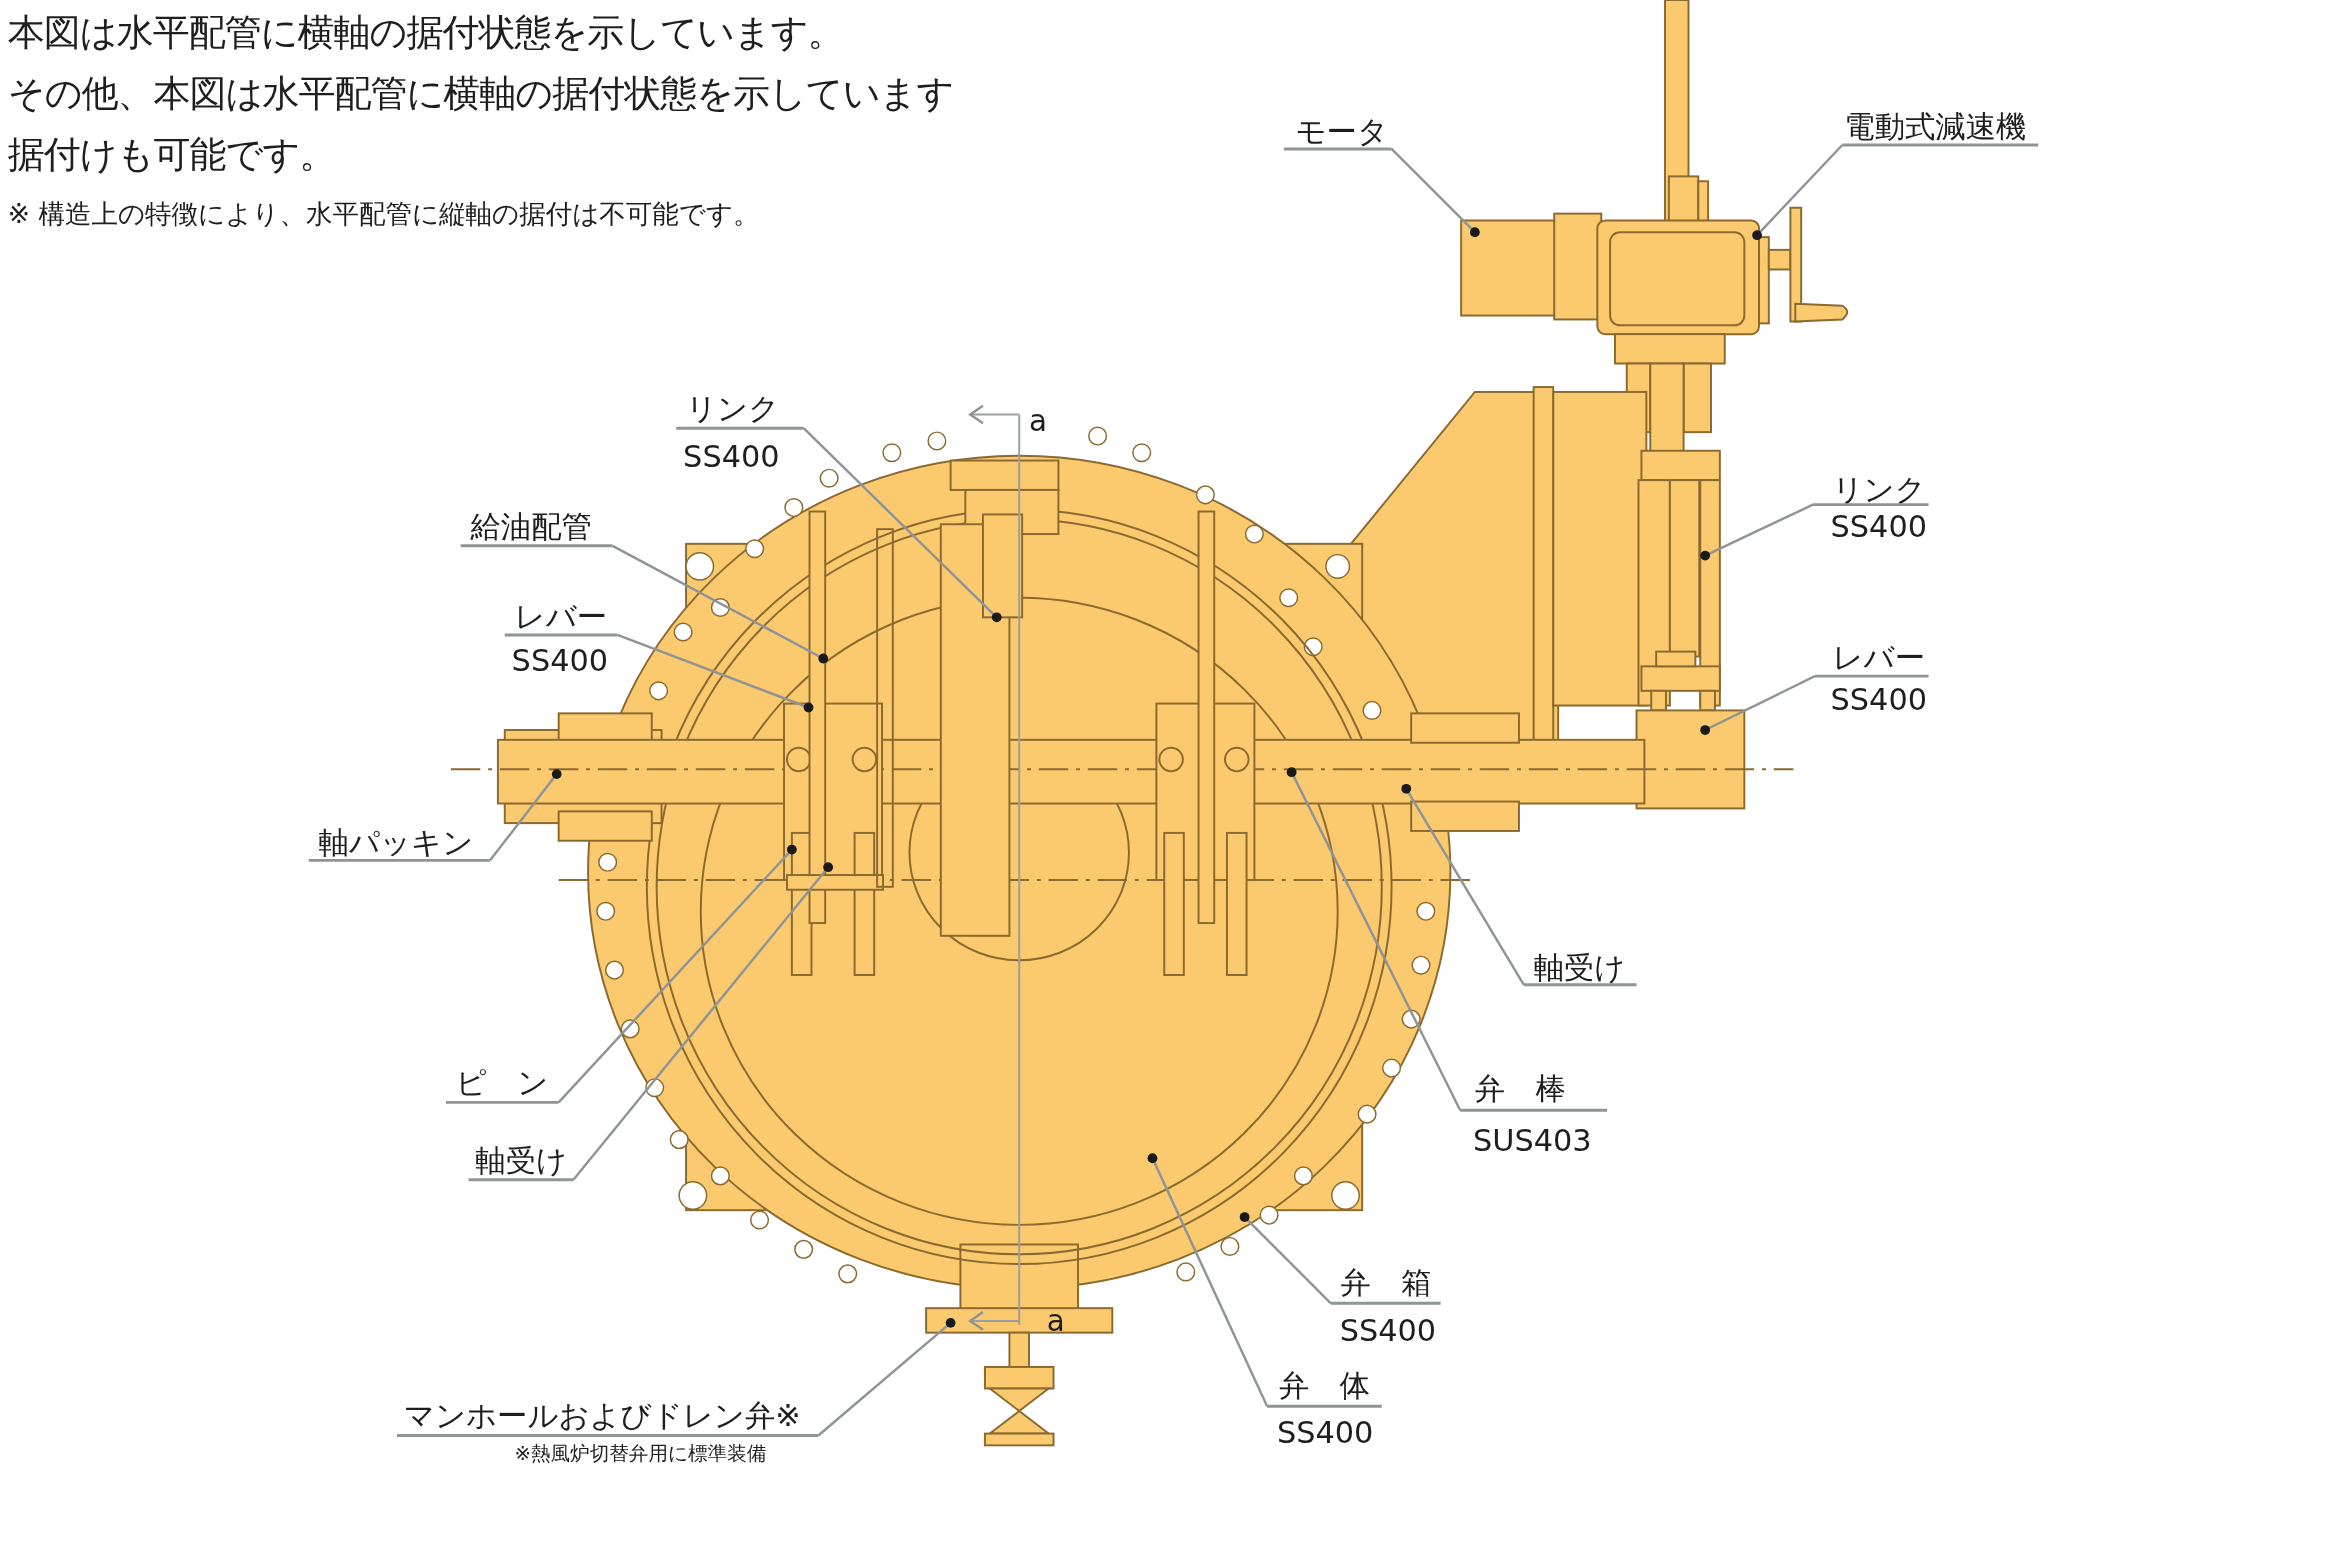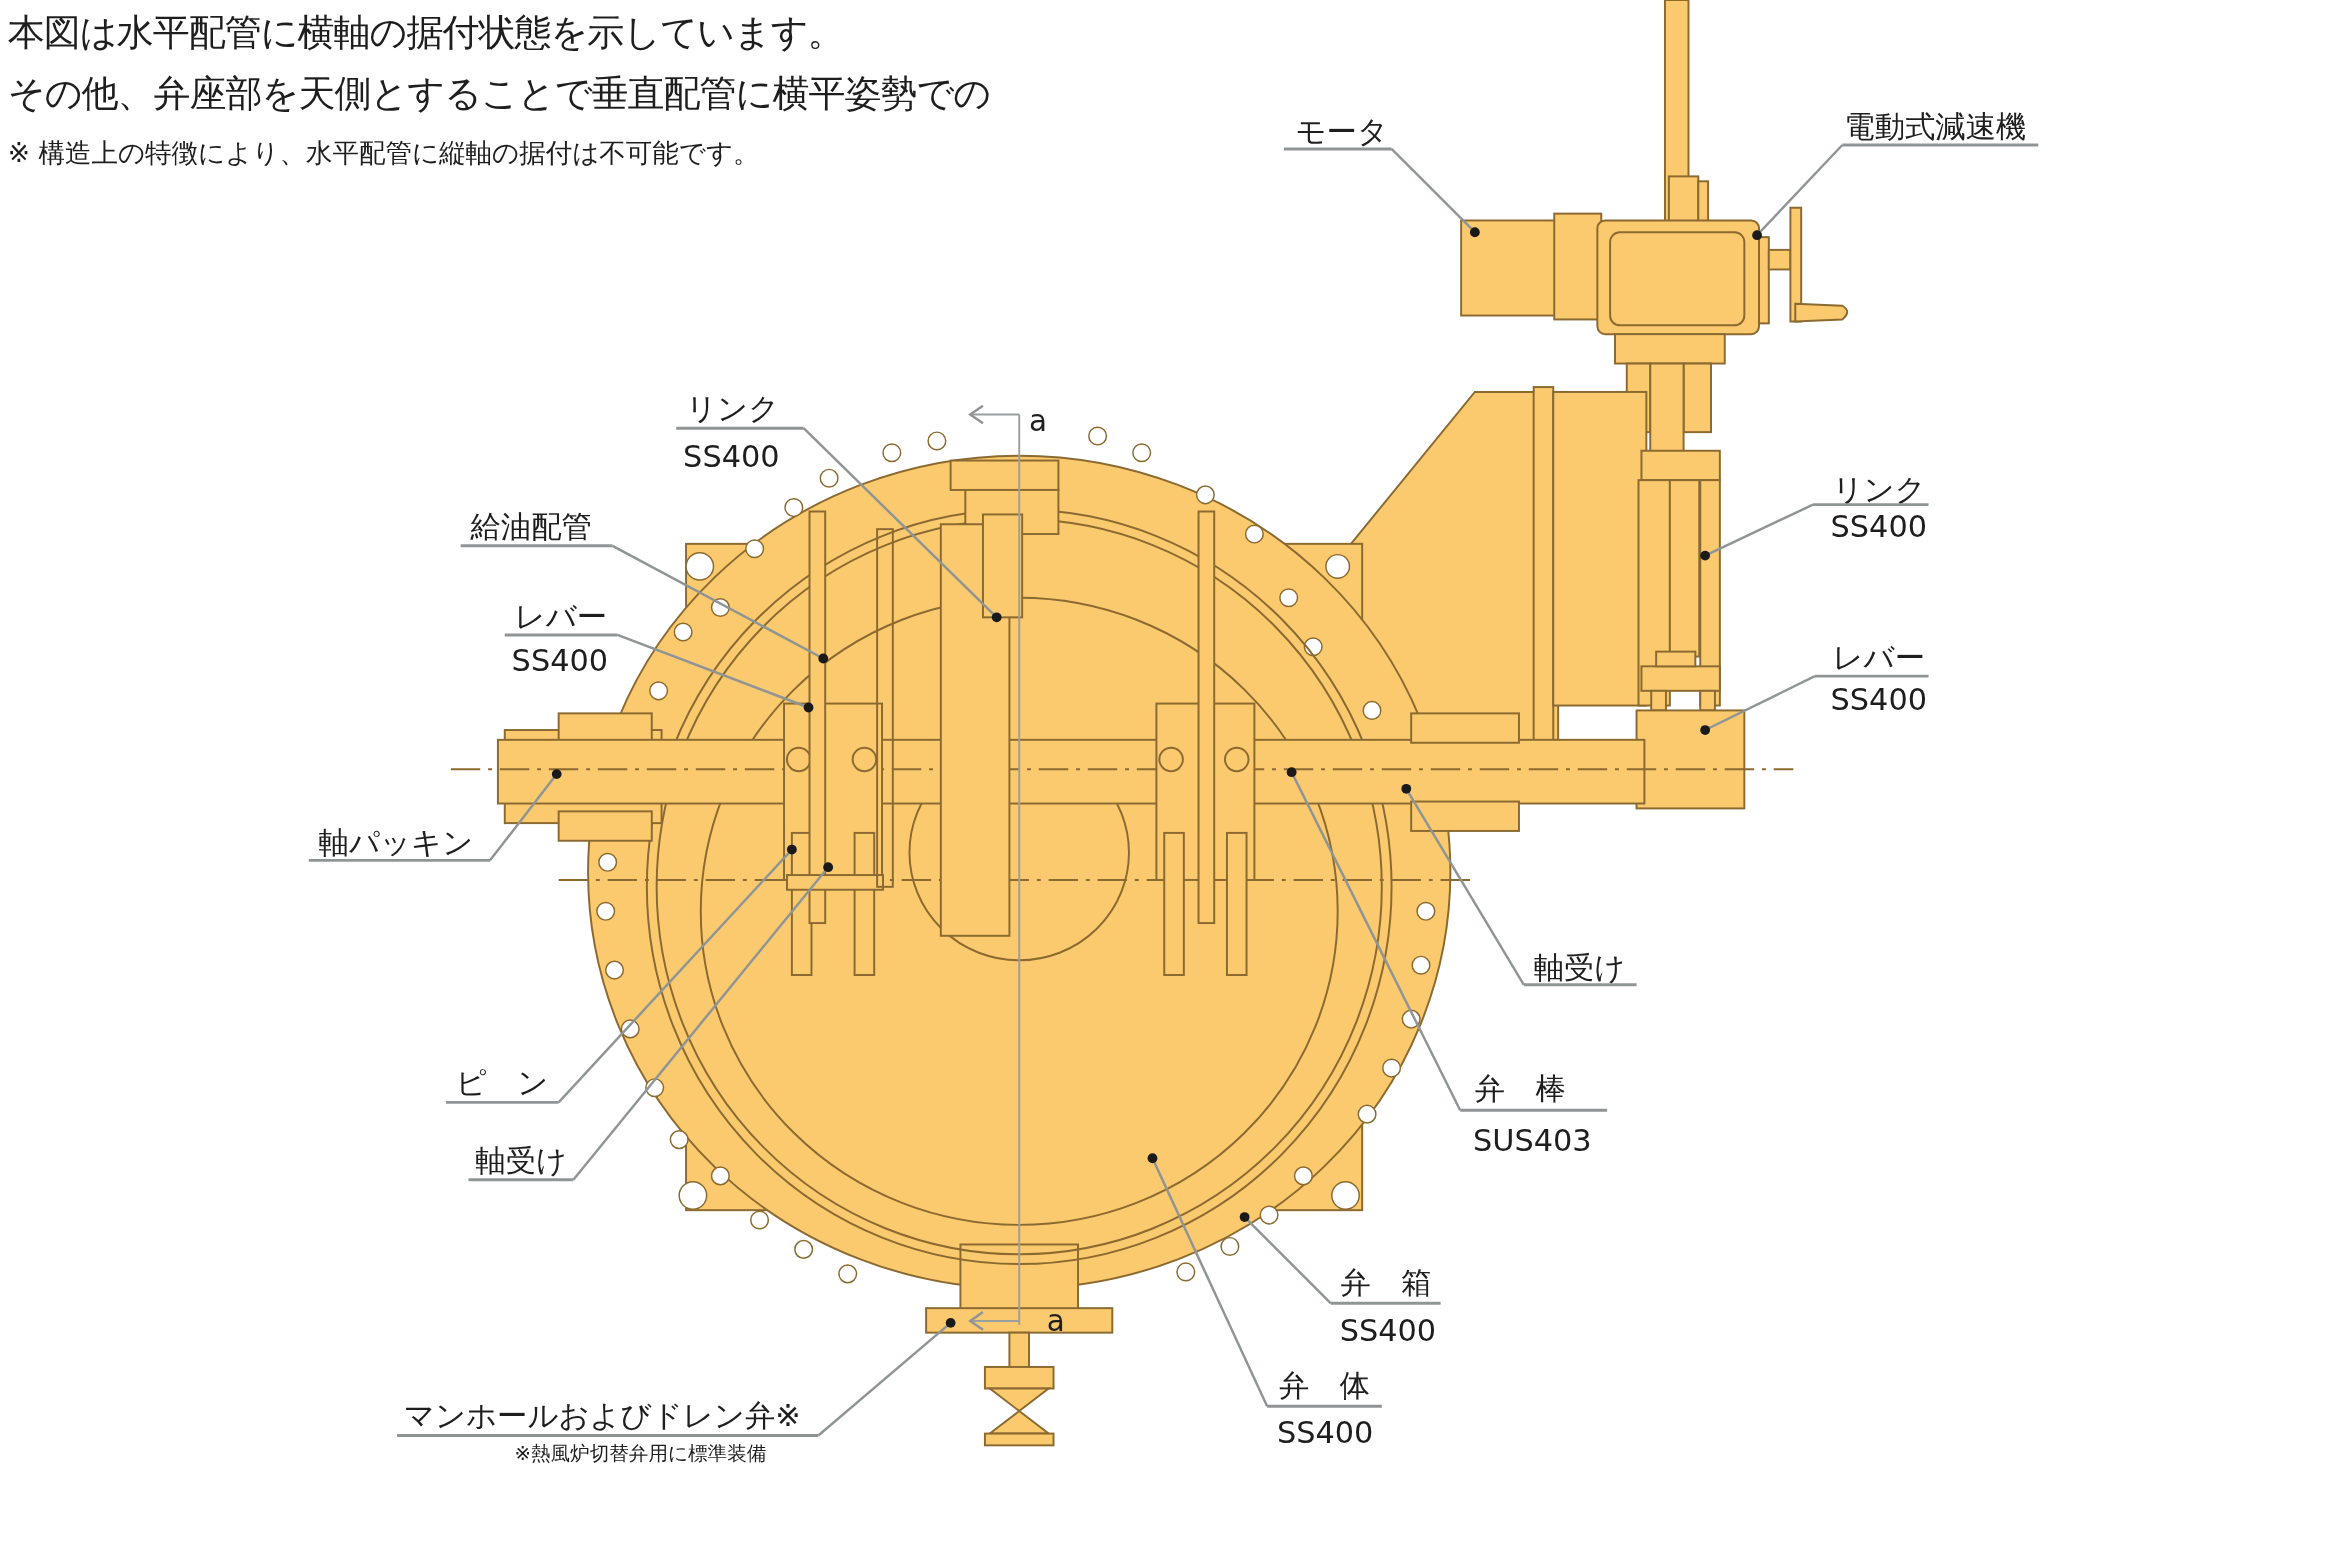--- a/index.html
+++ b/index.html
@@ -19,21 +19,22 @@
   .leader { fill: none; stroke: #8f9495; stroke-width: 2.5; }
   .uline { stroke: #8f9495; stroke-width: 3; }
   .dot { fill: #1a1a1a; }
   .axis-ext { stroke: #9aa0a0; stroke-width: 2; }
 </style>
 </head>
 <body>
 
 <div class="intro">
   <div class="line">本図は水平配管に横軸の据付状態を示しています。</div>
-  <div class="line">その他、弁座部を天側とすることで垂直配管に横平姿勢での</div>
+  <div class="line">その他、本図は水平配管に横軸の据付状態を示しています</div>
+  <div class="line">据付けも可能です。</div>
   <div class="note">※ 構造上の特徴により、水平配管に縦軸の据付は不可能です。</div>
 </div>
 
 <svg class="diagram" width="2352" height="1560" viewBox="0 0 2400 1592" xmlns="http://www.w3.org/2000/svg">
 
   <g>
 
     <rect class="body" x="1699" y="0" width="24" height="240"></rect>
     <rect class="body" x="1703" y="180" width="30" height="60"></rect>
     <rect class="body" x="1733" y="185" width="10" height="55"></rect>

